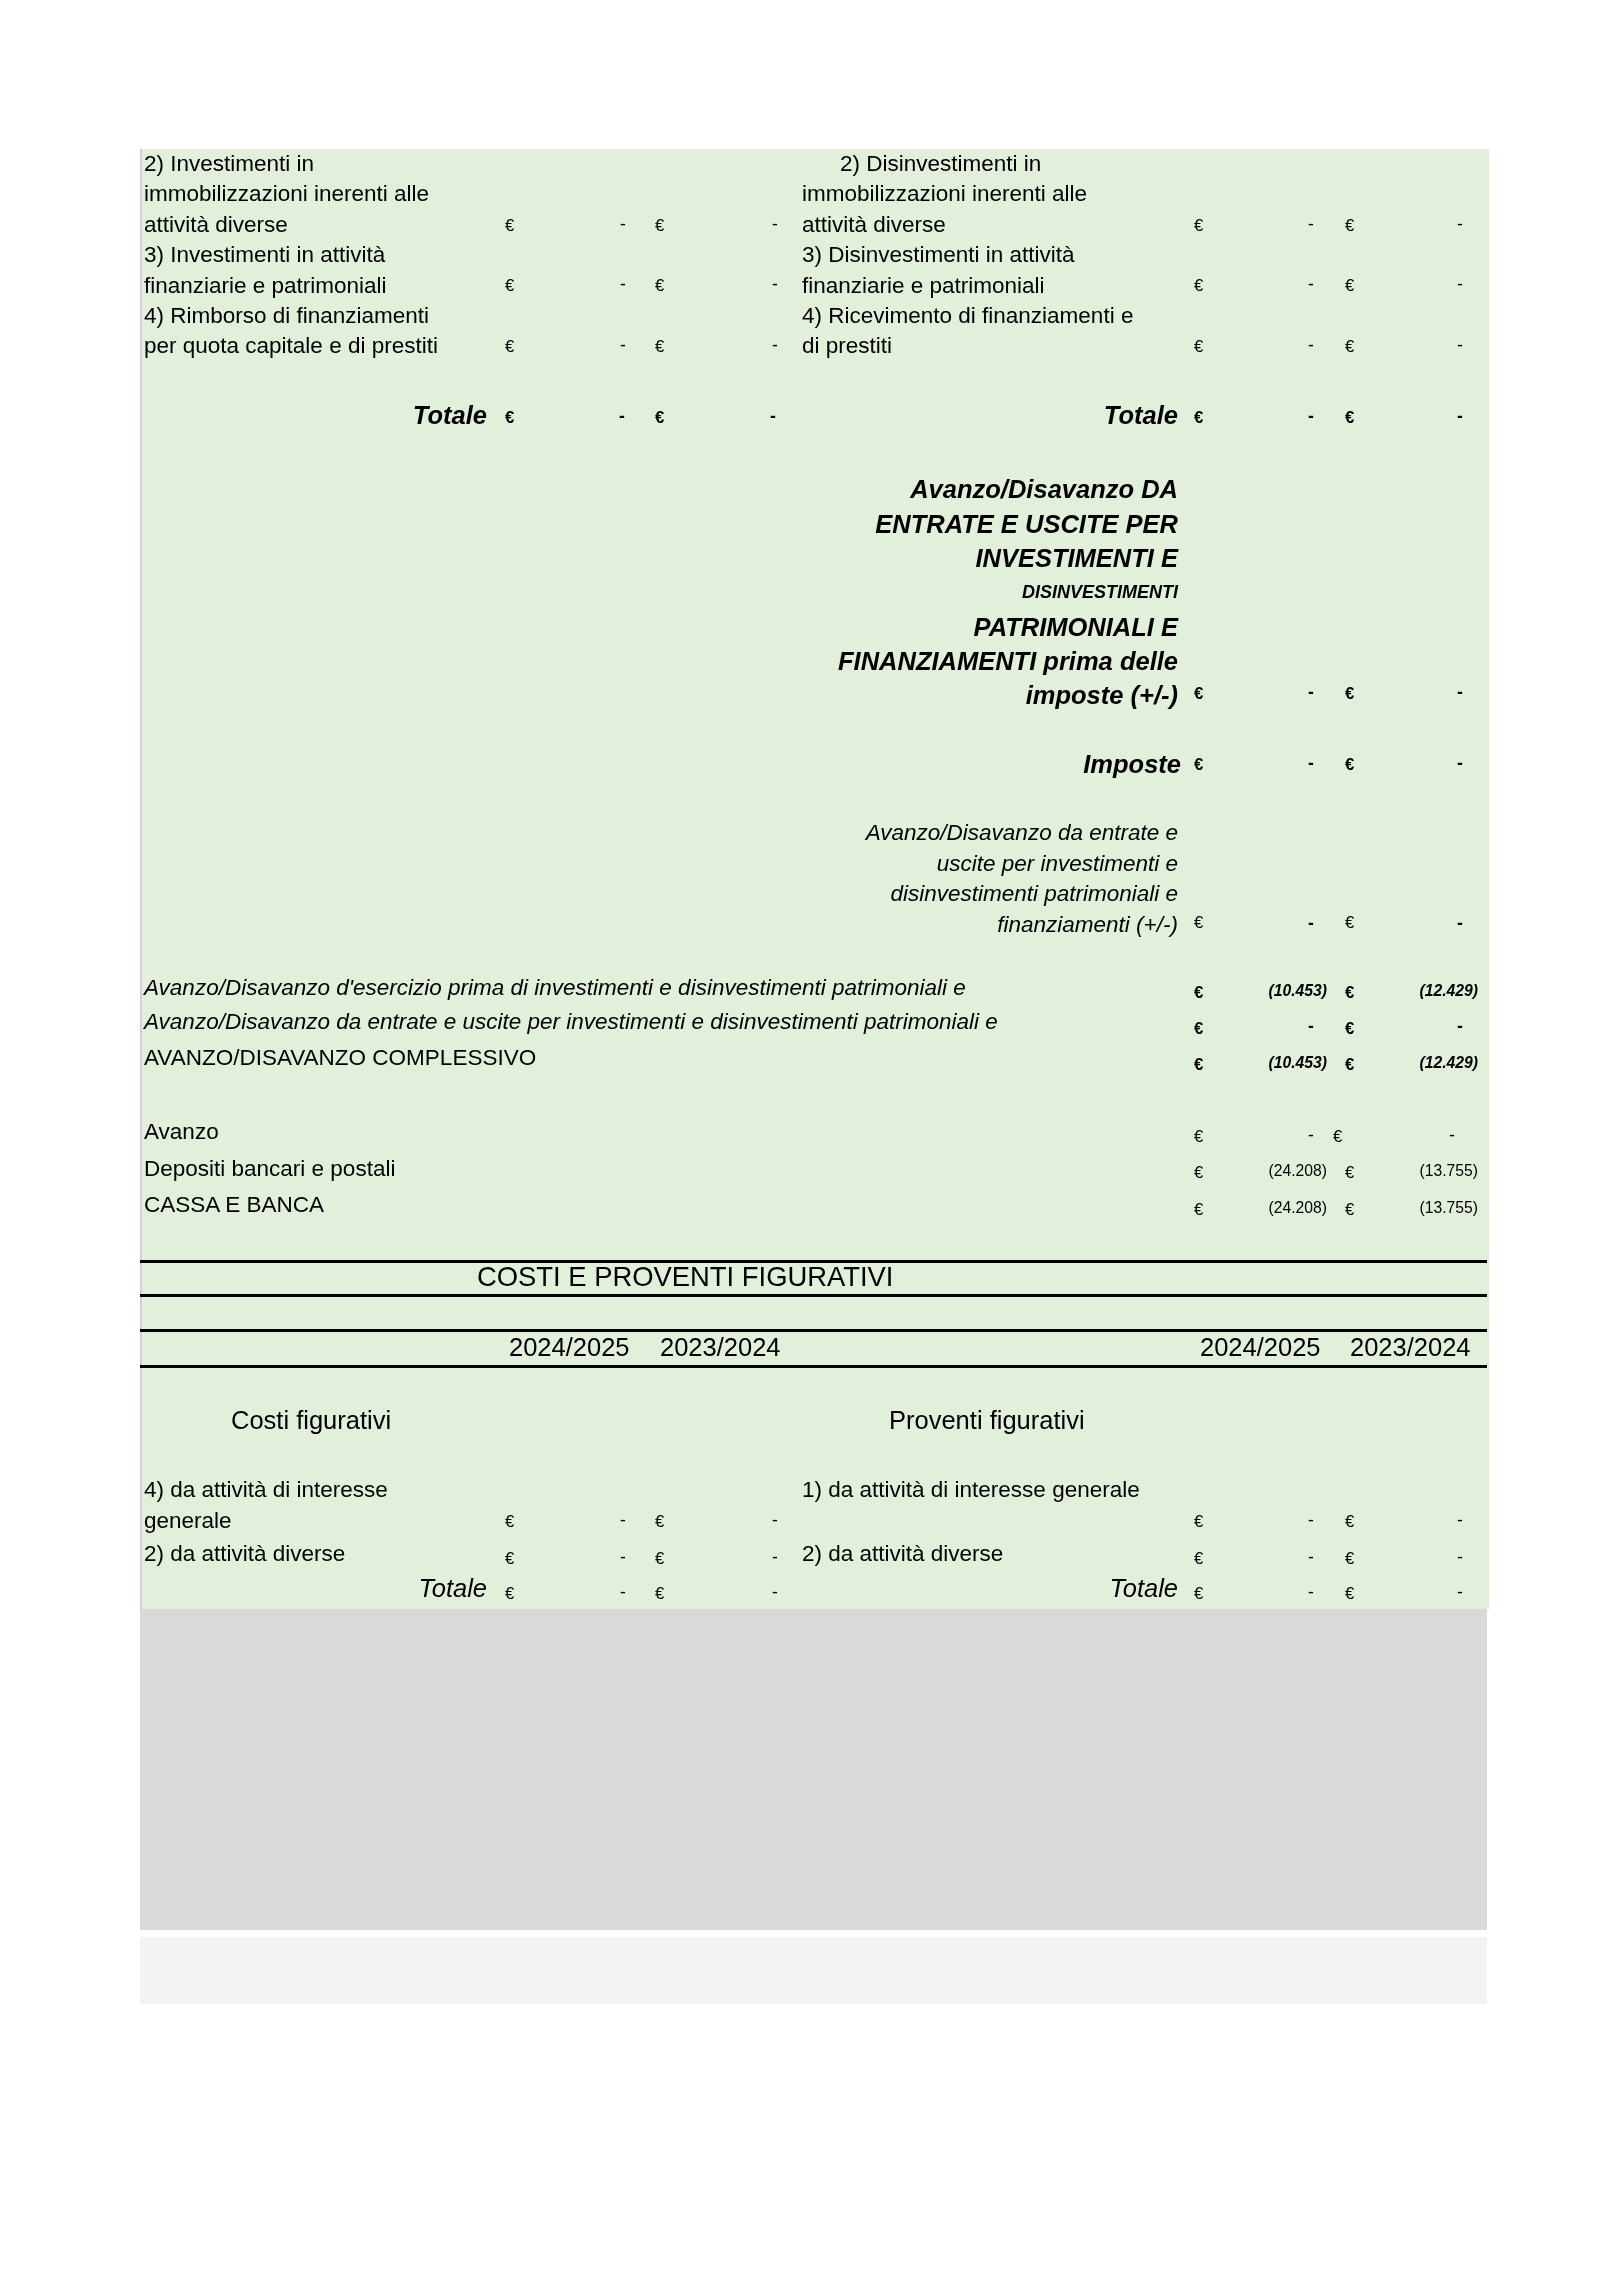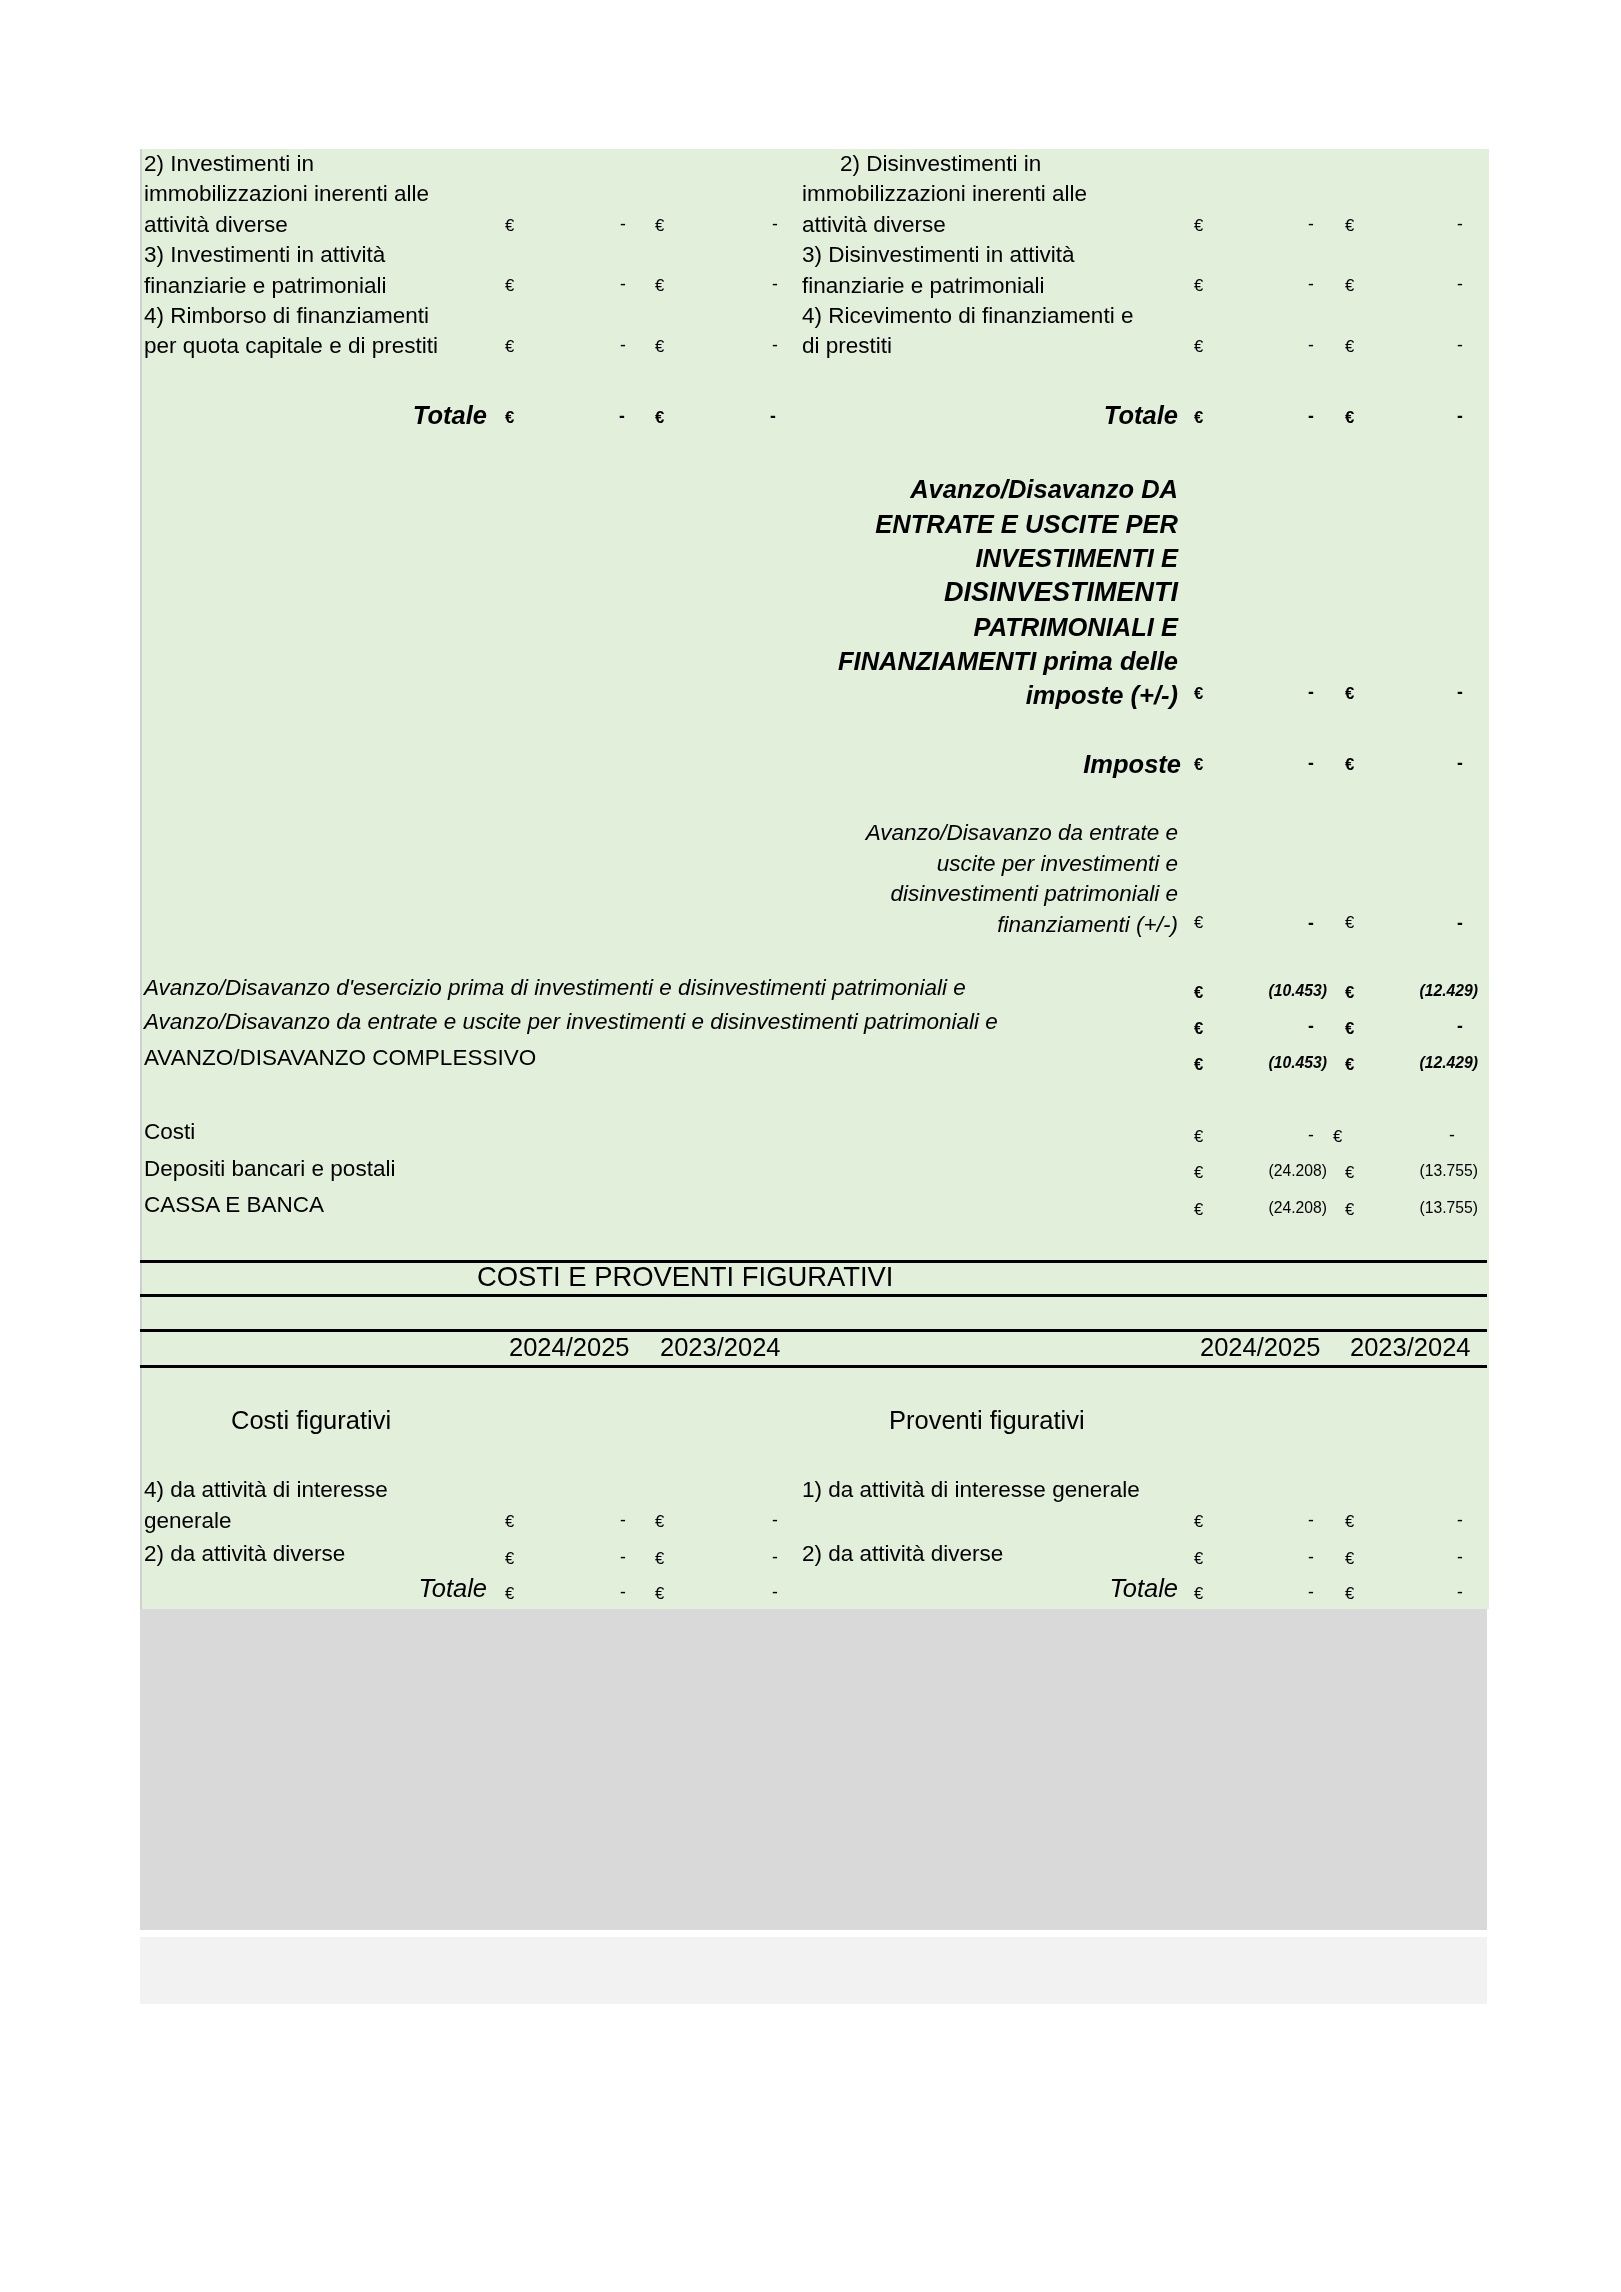--- a/index.html
+++ b/index.html
@@ -86,21 +86,21 @@
   <div class="abs cur b" style="left:1194px;top:408px;">€</div>
   <div class="abs dash b" style="left:1308px;top:406px;">-</div>
   <div class="abs cur b" style="left:1345px;top:408px;">€</div>
   <div class="abs dash b" style="left:1457px;top:406px;">-</div>
 </div>
 
 <div>
   <div class="abs bi r" style="left:745px;width:433px;top:472px;font-size:25.5px;line-height:34px;">Avanzo/Disavanzo DA</div>
   <div class="abs bi r" style="left:745px;width:433px;top:507px;font-size:25.5px;line-height:34px;">ENTRATE E USCITE PER</div>
   <div class="abs bi r" style="left:745px;width:433px;top:541px;font-size:25.5px;line-height:34px;">INVESTIMENTI E</div>
-  <div class="abs bi r" style="left:745px;width:433px;top:575px;font-size:27px;line-height:34px;">DISINVESTIMENTI</div>
+  <div class="abs bi r" style="left:745px;width:433px;top:575px;font-size:18px;line-height:34px;">DISINVESTIMENTI</div>
   <div class="abs bi r" style="left:745px;width:433px;top:610px;font-size:25.5px;line-height:34px;">PATRIMONIALI E</div>
   <div class="abs bi r" style="left:745px;width:433px;top:644px;font-size:25.5px;line-height:34px;">FINANZIAMENTI prima delle</div>
   <div class="abs bi r" style="left:745px;width:433px;top:678px;font-size:25.5px;line-height:34px;">imposte (+/-)</div>
   <div class="abs cur b" style="left:1194px;top:684px;">€</div>
   <div class="abs dash b" style="left:1308px;top:682px;">-</div>
   <div class="abs cur b" style="left:1345px;top:684px;">€</div>
   <div class="abs dash b" style="left:1457px;top:682px;">-</div>
 </div>
 
 <div>
@@ -136,21 +136,21 @@
   <div class="abs dash b" style="left:1457px;top:1016px;">-</div>
 
   <div class="abs" style="left:144px;top:1043px;font-size:22.5px;line-height:30px;">AVANZO/DISAVANZO COMPLESSIVO</div>
   <div class="abs cur b" style="left:1194px;top:1055px;">€</div>
   <div class="abs small-val bi r" style="left:1225px;width:102px;top:1054px;">(10.453)</div>
   <div class="abs cur b" style="left:1345px;top:1055px;">€</div>
   <div class="abs small-val bi r" style="left:1372px;width:106px;top:1054px;">(12.429)</div>
 </div>
 
 <div>
-  <div class="abs" style="left:144px;top:1117px;font-size:22.5px;line-height:30px;">Costi</div>
+  <div class="abs" style="left:144px;top:1117px;font-size:22.5px;line-height:30px;">Avanzo</div>
   <div class="abs cur" style="left:1194px;top:1127px;">€</div>
   <div class="abs dash" style="left:1308px;top:1125px;">-</div>
   <div class="abs cur" style="left:1333px;top:1127px;">€</div>
   <div class="abs dash" style="left:1449px;top:1125px;">-</div>
 
   <div class="abs" style="left:144px;top:1154px;font-size:22.5px;line-height:30px;">Depositi bancari e postali</div>
   <div class="abs cur" style="left:1194px;top:1163px;">€</div>
   <div class="abs small-val r" style="left:1225px;width:102px;top:1162px;">(24.208)</div>
   <div class="abs cur" style="left:1345px;top:1163px;">€</div>
   <div class="abs small-val r" style="left:1372px;width:106px;top:1162px;">(13.755)</div>

